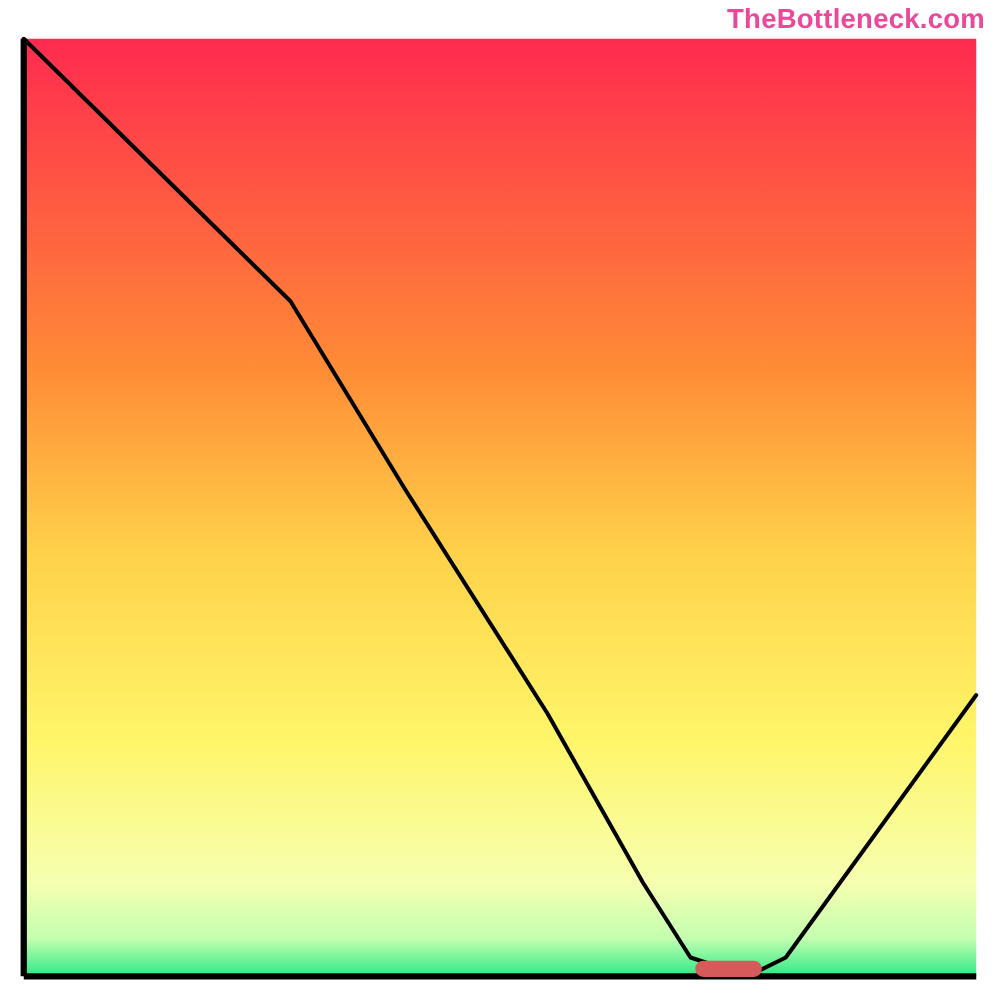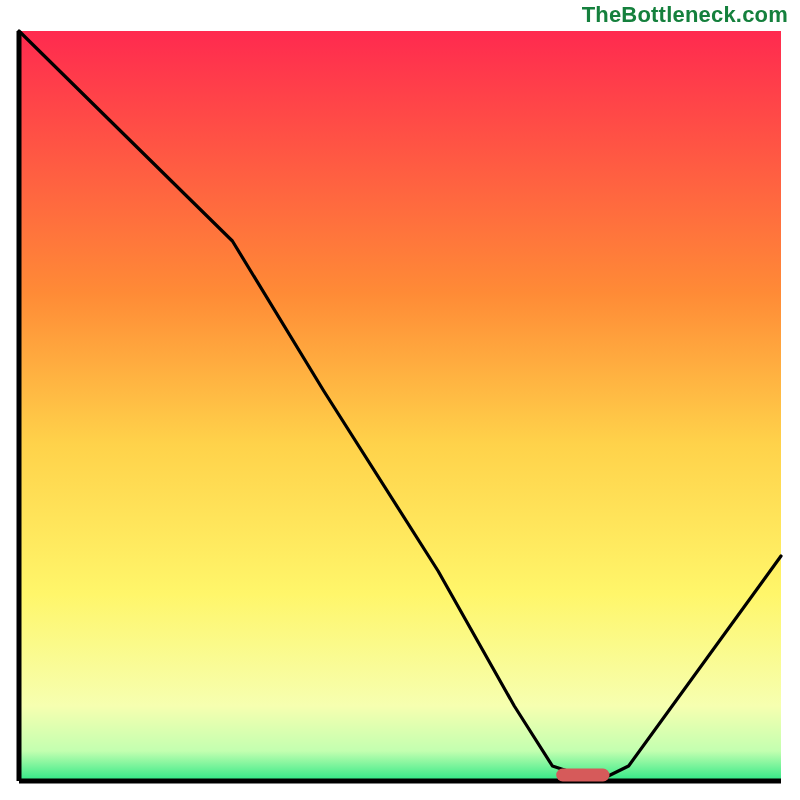--- a/index.html
+++ b/index.html
@@ -15,21 +15,21 @@
     position: relative;
     width: 800px;
     height: 800px;
   }
   .watermark {
     position: absolute;
     top: 2px;
     right: 12px;
     font-size: 22px;
     font-weight: 600;
-    color: #15803d;
+    color: #ec4899;
     letter-spacing: 0.2px;
     text-align: center;
   }
   .plot-frame {
     position: absolute;
     left: 16px;
     top: 28px;
     width: 768px;
     height: 756px;
   }

